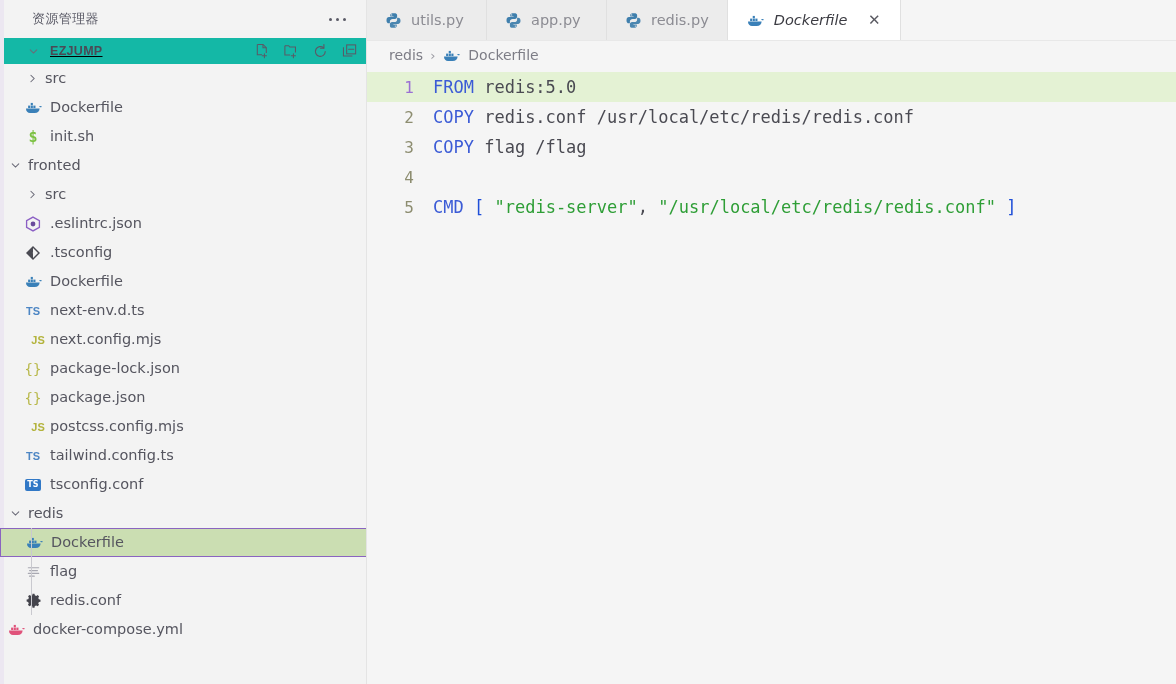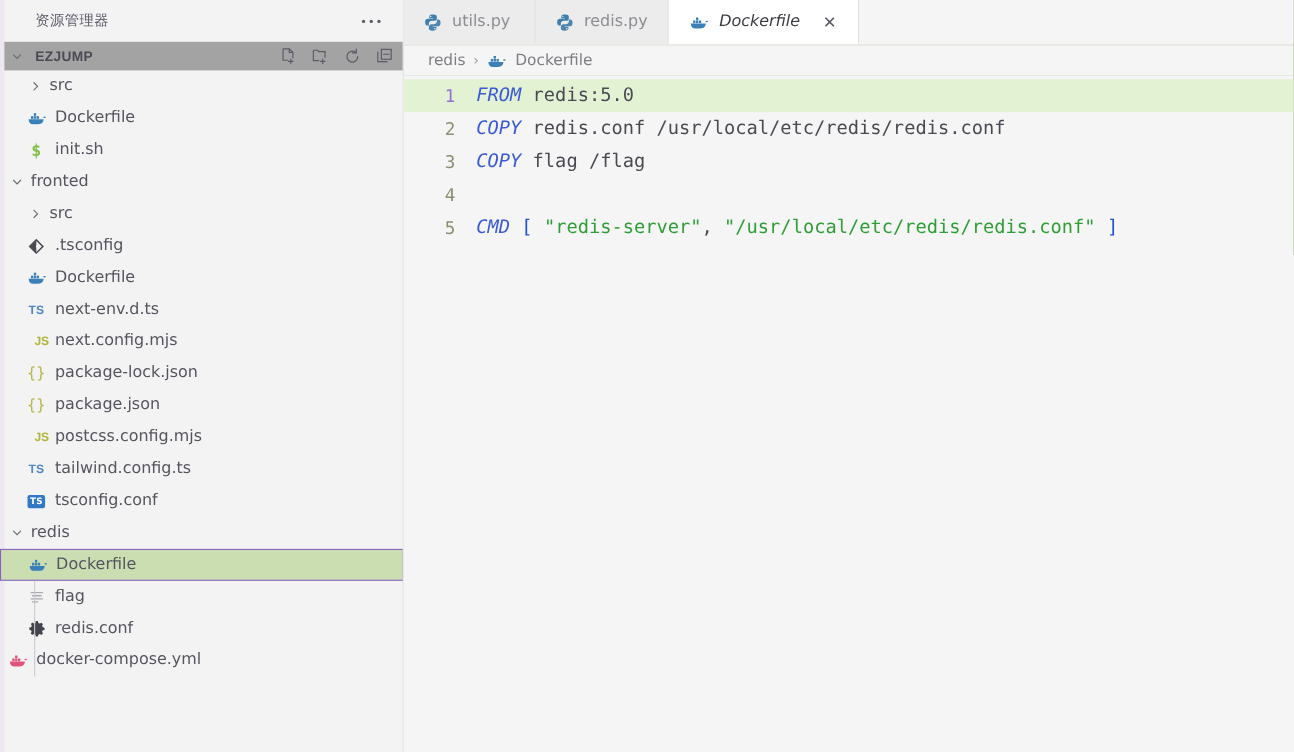--- a/index.html
+++ b/index.html
@@ -40,23 +40,24 @@
     padding: 4px 8px; cursor: pointer;
   }
   .more-icon i {
     display:block; width: 3px; height: 3px; border-radius: 50%;
     background: #5a5a66;
   }
 
   .section-header {
     height: 26px; flex: 0 0 26px;
     display: flex; align-items: center;
-    background: #a3a3a3;
-    padding-left: 6px; padding-right: 8px;
+    background: #14b8a6;
+    padding-left: 24px; padding-right: 8px;
     gap: 4px;
+    text-decoration: underline;
   }
   .section-label {
     font-size: 12.5px; font-weight: bold; color: #4a4a56;
     letter-spacing: .3px;
   }
   .section-actions { margin-left: auto; display: flex; gap: 12px; align-items: center; }
   .act { width: 17px; height: 17px; cursor: pointer; display:block; }
 
   .tree { flex: 1 1 auto; overflow: hidden; padding-top: 0; position: relative; }
   .row {
@@ -154,21 +155,21 @@
     font-family: "DejaVu Sans Mono", "Liberation Mono", monospace;
     font-size: 17px; white-space: pre;
   }
   .codeline.active { background: #e4f2d4; }
   .lnum {
     width: 66px; flex: 0 0 66px; text-align: right;
     padding-right: 19px; color: #8d8d70; font-size: 16px;
   }
   .codeline.active .lnum { color: #9a6fd4; }
   .code { flex: 1 1 auto; }
-  .k  { color: #3b5bd6; font-style: italic; }
+  .k  { color: #3b5bd6; }
   .s  { color: #2e9e36; }
   .p  { color: #1f4fd8; }
   .t  { color: #4a4a52; }
 </style>
 </head>
 <body>
 
 <div class="app">
 
   <div class="sidebar">
@@ -260,20 +261,30 @@
             <svg width="13" height="13" viewBox="0 0 16 16">
               <path d="M6 4l4 4-4 4" fill="none" stroke="#6b6b78" stroke-width="1.3" stroke-linecap="round"></path>
             </svg>
           </span>
           <span class="label">src</span>
         </div>
         <div class="row">
           <span class="ind" style="width:23px"></span>
           <span class="icon-slot">
             <svg width="16" height="16" viewBox="0 0 24 24">
+              <path d="M12 1.6 21.6 7v10L12 22.4 2.4 17V7z" fill="none" stroke="#8b5fc4" stroke-width="2"></path>
+              <circle cx="12" cy="12" r="3.6" fill="#6a4b9c"></circle>
+            </svg>
+          </span>
+          <span class="label">.eslintrc.json</span>
+        </div>
+        <div class="row">
+          <span class="ind" style="width:23px"></span>
+          <span class="icon-slot">
+            <svg width="16" height="16" viewBox="0 0 24 24">
               <path d="M12 1.5 22.5 12 12 22.5 1.5 12z" fill="#4a4a52"></path>
               <path d="M12 4.5 19.5 12 12 19.5z" fill="#f3f3f3"></path>
               <circle cx="13.2" cy="12" r="1.6" fill="#f3f3f3"></circle>
             </svg>
           </span>
           <span class="label">.tsconfig</span>
         </div>
         <div class="row">
           <span class="ind" style="width:23px"></span>
           <span class="icon-slot">
@@ -405,20 +416,29 @@
   <div class="main">
     <div class="tabbar" id="tabbar">
         <div class="tab">
           <span style="display:flex;align-items:center">
             <svg width="17" height="17" viewBox="0 0 24 24">
               <path d="M11.9 1.6c-2.6 0-4.5.8-4.5 2.7v2.2h4.7v.7H5.6c-1.9 0-3.5 1.2-3.5 4.3s1.3 4.3 3.2 4.3h1.6v-2.6c0-2.1 1.8-3.4 3.9-3.4h3.3c1.7 0 3-1.4 3-3.1V4.3c0-1.8-1.6-2.7-4.2-2.7zM9.4 3.2a.9.9 0 1 1 0 1.8.9.9 0 0 1 0-1.8z" fill="#3f7fad"></path>
               <path d="M12.1 22.4c2.6 0 4.5-.8 4.5-2.7v-2.2h-4.7v-.7h6.5c1.9 0 3.5-1.2 3.5-4.3s-1.3-4.3-3.2-4.3h-1.6v2.6c0 2.1-1.8 3.4-3.9 3.4H9.9c-1.7 0-3 1.4-3 3.1v2.4c0 1.8 1.6 2.7 4.2 2.7zM14.6 20.8a.9.9 0 1 1 0-1.8.9.9 0 0 1 0 1.8z" fill="#4a86b0"></path>
             </svg>
           </span>
           <span>utils.py</span>
+        </div>
+        <div class="tab">
+          <span style="display:flex;align-items:center">
+            <svg width="17" height="17" viewBox="0 0 24 24">
+              <path d="M11.9 1.6c-2.6 0-4.5.8-4.5 2.7v2.2h4.7v.7H5.6c-1.9 0-3.5 1.2-3.5 4.3s1.3 4.3 3.2 4.3h1.6v-2.6c0-2.1 1.8-3.4 3.9-3.4h3.3c1.7 0 3-1.4 3-3.1V4.3c0-1.8-1.6-2.7-4.2-2.7zM9.4 3.2a.9.9 0 1 1 0 1.8.9.9 0 0 1 0-1.8z" fill="#3f7fad"></path>
+              <path d="M12.1 22.4c2.6 0 4.5-.8 4.5-2.7v-2.2h-4.7v-.7h6.5c1.9 0 3.5-1.2 3.5-4.3s-1.3-4.3-3.2-4.3h-1.6v2.6c0 2.1-1.8 3.4-3.9 3.4H9.9c-1.7 0-3 1.4-3 3.1v2.4c0 1.8 1.6 2.7 4.2 2.7zM14.6 20.8a.9.9 0 1 1 0-1.8.9.9 0 0 1 0 1.8z" fill="#4a86b0"></path>
+            </svg>
+          </span>
+          <span>app.py</span>
         </div>
         <div class="tab">
           <span style="display:flex;align-items:center">
             <svg width="17" height="17" viewBox="0 0 24 24">
               <path d="M11.9 1.6c-2.6 0-4.5.8-4.5 2.7v2.2h4.7v.7H5.6c-1.9 0-3.5 1.2-3.5 4.3s1.3 4.3 3.2 4.3h1.6v-2.6c0-2.1 1.8-3.4 3.9-3.4h3.3c1.7 0 3-1.4 3-3.1V4.3c0-1.8-1.6-2.7-4.2-2.7zM9.4 3.2a.9.9 0 1 1 0 1.8.9.9 0 0 1 0-1.8z" fill="#3f7fad"></path>
               <path d="M12.1 22.4c2.6 0 4.5-.8 4.5-2.7v-2.2h-4.7v-.7h6.5c1.9 0 3.5-1.2 3.5-4.3s-1.3-4.3-3.2-4.3h-1.6v2.6c0 2.1-1.8 3.4-3.9 3.4H9.9c-1.7 0-3 1.4-3 3.1v2.4c0 1.8 1.6 2.7 4.2 2.7zM14.6 20.8a.9.9 0 1 1 0-1.8.9.9 0 0 1 0 1.8z" fill="#4a86b0"></path>
             </svg>
           </span>
           <span>redis.py</span>
         </div>

